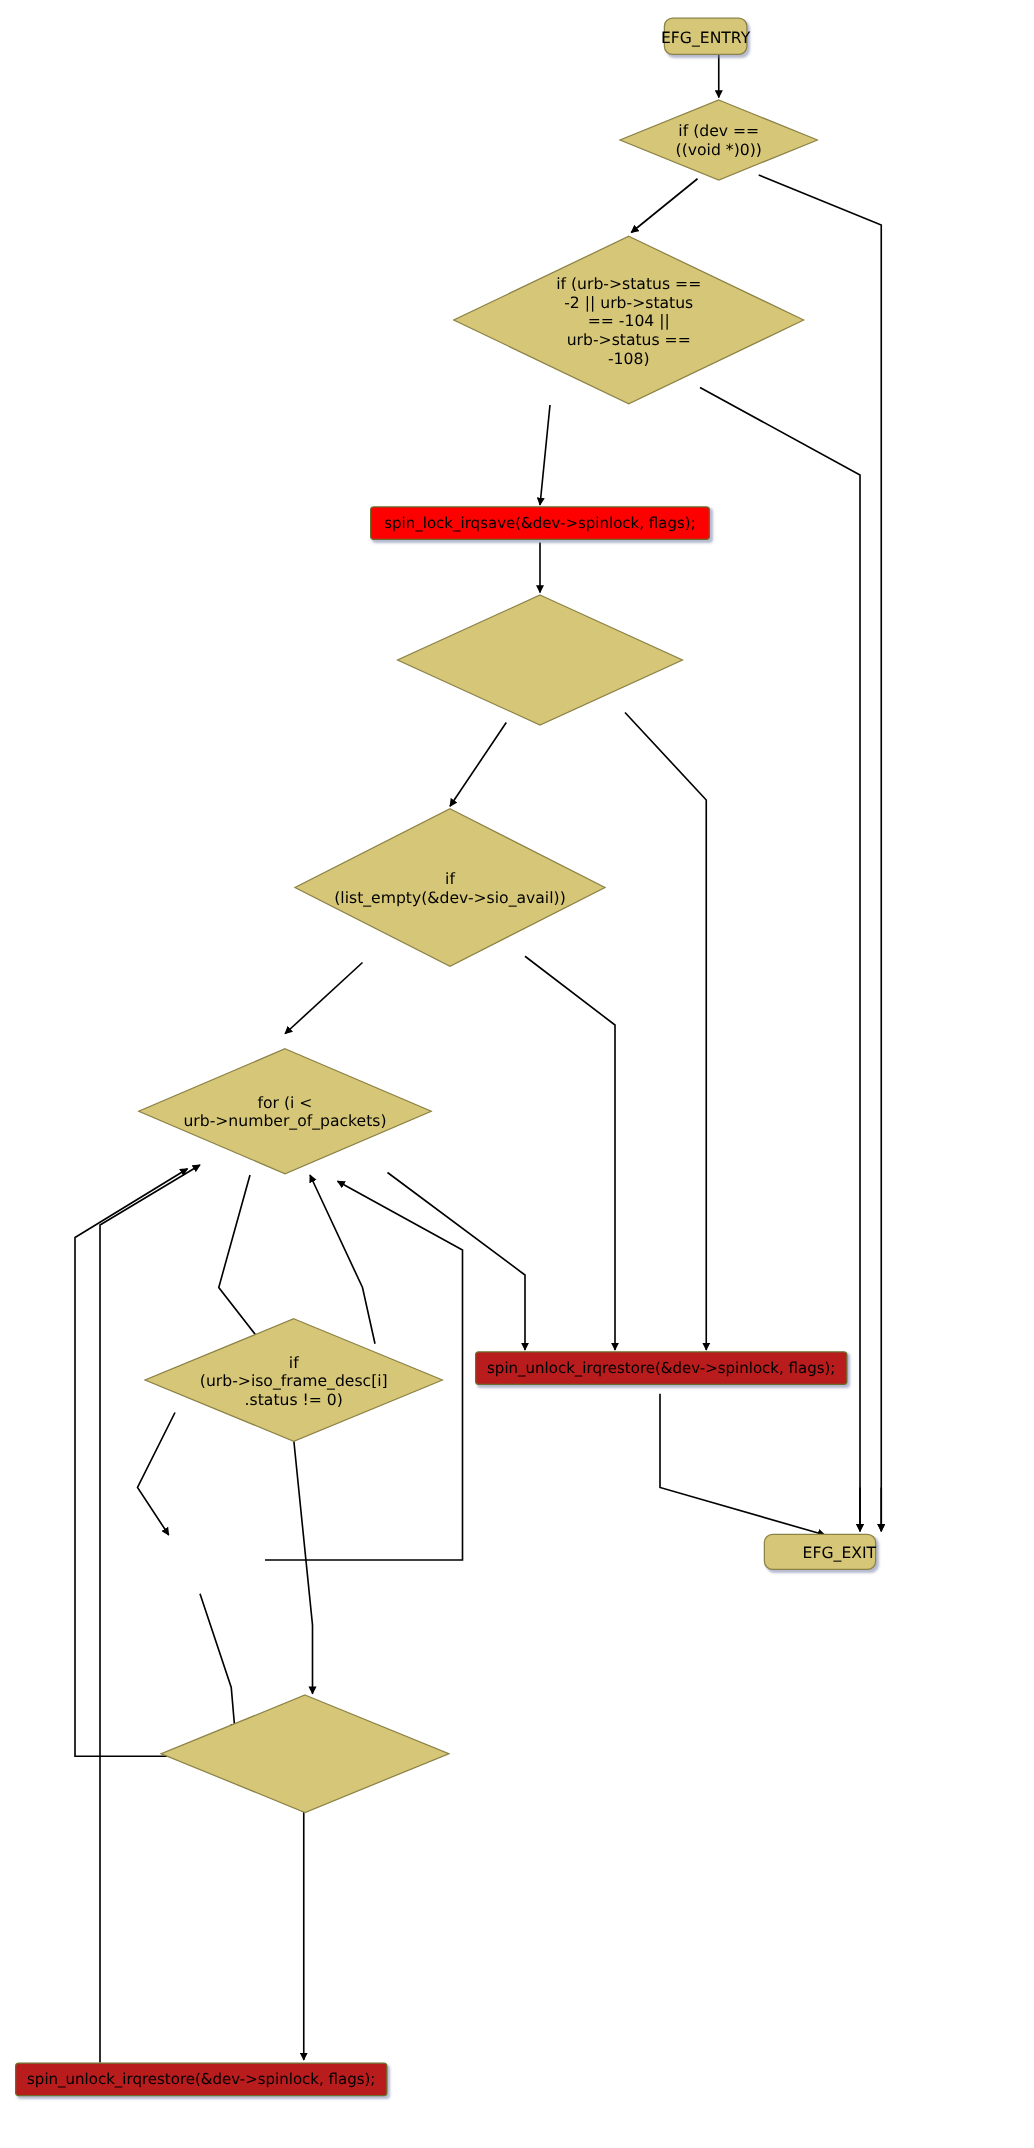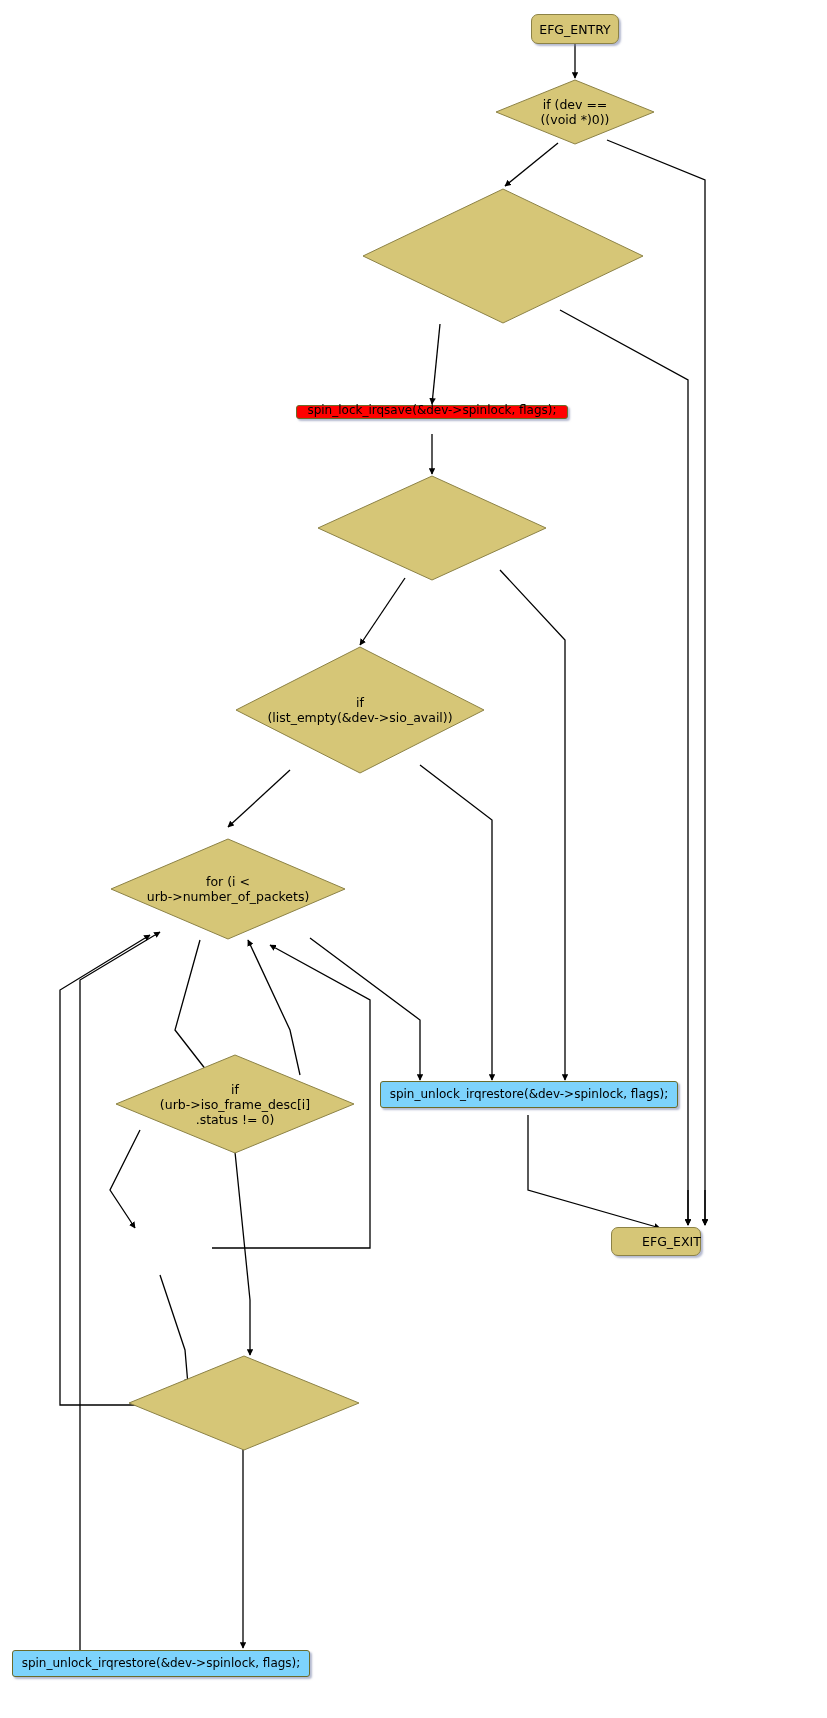--- a/index.html
+++ b/index.html
@@ -46,21 +46,21 @@
     border-radius: 7px;
     box-shadow: 2px 2px 2px rgba(120,130,170,0.55);
   }
   
   .stmt {
     border: 1px solid #6b6b2a;
     border-radius: 3px;
     box-shadow: 2px 2px 2px rgba(120,130,170,0.55);
   }
   .stmt-red { background: #ff0000; }
-  .stmt-green { background: #7dd3fc; }
+  .stmt-green { background: #b91c1c; }
 
   
   .decision {
     background: transparent;
   }
   .decision .shape {
     position: absolute;
     left: 0; top: 0;
     width: 100%;
     height: 100%;
@@ -129,39 +129,44 @@
 
       <path d="M 80 1650 L 80 980 L 160 932"></path>
 
       <path d="M 528 1115 L 528 1190 L 660 1228"></path>
 
       <path d="M 688 1190 L 688 1225"></path>
       <path d="M 705 1190 L 705 1225"></path>
     </g>
   </svg>
 
-  <div class="node terminal" style="left:531px; top:14px; width:88px; height:30px;">
+  <div class="node terminal" style="left:531px; top:14px; width:67px; height:30px;">
     <span class="label">EFG_ENTRY</span>
   </div>
 
   <div class="node decision" style="left:495px; top:79px; width:160px; height:66px;">
     <svg class="shape" viewBox="0 0 160 66" preserveAspectRatio="none">
       <polygon points="80,1 159,33 80,65 1,33" fill="#d6c677" stroke="#8c8246" stroke-width="1"></polygon>
     </svg>
     <span class="label">if (dev ==
 ((void *)0))</span>
   </div>
 
   <div class="node decision" style="left:362px; top:188px; width:282px; height:136px;">
     <svg class="shape" viewBox="0 0 282 136" preserveAspectRatio="none">
       <polygon points="141,1 281,68 141,135 1,68" fill="#d6c677" stroke="#8c8246" stroke-width="1"></polygon>
     </svg>
-  </div>
-
-  <div class="node stmt stmt-red" style="left:296px; top:405px; width:272px; height:14px; font-size:12px;align-items:flex-end;">
+    <span class="label">if (urb-&gt;status ==
+-2 || urb-&gt;status
+== -104 ||
+urb-&gt;status ==
+-108)</span>
+  </div>
+
+  <div class="node stmt stmt-red" style="left:296px; top:405px; width:272px; height:27px; font-size:12px;">
     <span class="label">spin_lock_irqsave(&amp;dev-&gt;spinlock, flags);</span>
   </div>
 
   <div class="node decision" style="left:317px; top:475px; width:230px; height:106px;">
     <svg class="shape" viewBox="0 0 230 106" preserveAspectRatio="none">
       <polygon points="115,1 229,53 115,105 1,53" fill="#d6c677" stroke="#8c8246" stroke-width="1"></polygon>
     </svg>
   </div>
 
   <div class="node decision" style="left:235px; top:646px; width:250px; height:128px;">

